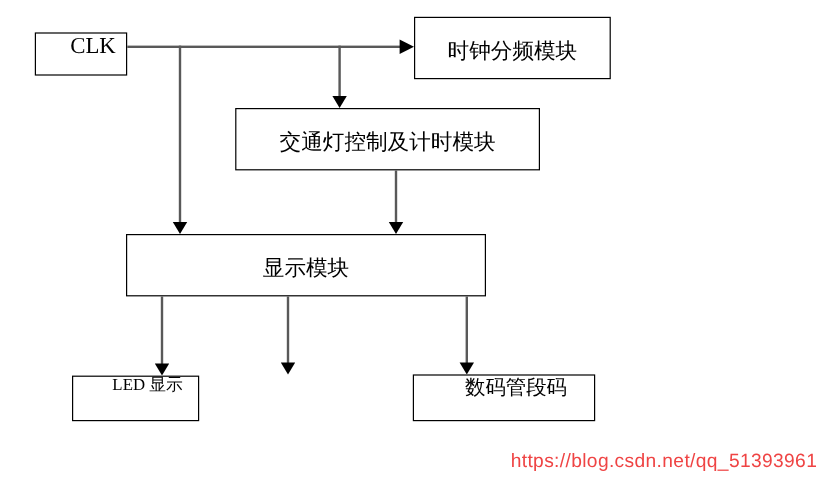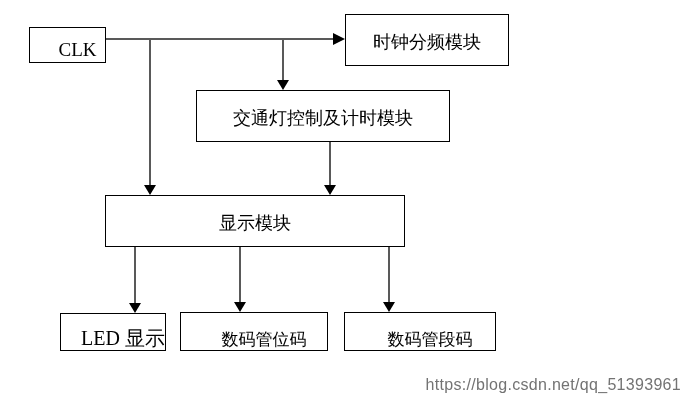--- a/index.html
+++ b/index.html
@@ -25,21 +25,21 @@
     justify-content: center;
     font-size: 18px;
     line-height: 1.2;
     white-space: nowrap;
   }
   .node.top-align {
     align-items: flex-start;
     padding-top: 17px;
   }
   .node.center {
-    align-items: flex-end;
+    align-items: flex-start;
     padding-left: 20px;
   }
   .vline, .hline {
     position: absolute;
     background: #595959;
   }
   .vline { width: 2px; }
   .hline { height: 2px; }
   .arrow-down {
     position: absolute;
@@ -53,21 +53,21 @@
     width: 0; height: 0;
     border-top: 6px solid transparent;
     border-bottom: 6px solid transparent;
     border-left: 12px solid #000000;
   }
   
   .n-clk            { left: 29px;  top: 27px;  width: 77px;  height: 36px; font-size: 19px; }
   .n-clock-divider  { left: 345px; top: 14px;  width: 164px; height: 52px; }
   .n-traffic        { left: 196px; top: 90px;  width: 254px; height: 52px; }
   .n-display        { left: 105px; top: 195px; width: 300px; height: 52px; }
-  .n-led            { left: 60px;  top: 313px; width: 106px; height: 38px; font-size: 20px; }
+  .n-led            { left: 60px;  top: 313px; width: 106px; height: 38px; font-size: 14px; }
   .n-digit          { left: 180px; top: 312px; width: 148px; height: 39px; font-size: 17px; }
   .n-segment        { left: 344px; top: 312px; width: 152px; height: 39px; font-size: 17px; }
   
   .c-trunk          { left: 106px; top: 38px;  width: 228px; }
   .a-clock-divider  { left: 333px; top: 33px; }
   .c-clk-display    { left: 149px; top: 38px;  height: 149px; }
   .a-display-left   { left: 144px; top: 185px; }
   .c-clk-traffic    { left: 282px; top: 38px;  height: 43px; }
   .a-traffic        { left: 277px; top: 80px; }
   .c-traffic-display{ left: 329px; top: 142px; height: 44px; }
@@ -77,21 +77,21 @@
   .c-display-digit  { left: 239px; top: 247px; height: 56px; }
   .a-digit          { left: 234px; top: 302px; }
   .c-display-segment{ left: 388px; top: 247px; height: 56px; }
   .a-segment        { left: 383px; top: 302px; }
   .watermark {
     position: absolute;
     right: 9px;
     top: 376px;
     font-family: "Liberation Sans", "DejaVu Sans", sans-serif;
     font-size: 16px;
-    color: #737373;
+    color: #ef4444;
     letter-spacing: 0.3px;
     white-space: nowrap;
   }
 </style>
 </head>
 <body>
 
 <div class="canvas">
 
   <div class="hline c-trunk"></div>
@@ -128,23 +128,20 @@
   </div>
 
   <div class="node top-align n-traffic">
     <span>交通灯控制及计时模块</span>
   </div>
 
   <div class="node center n-led">
     <span>LED 显示</span>
   </div>
 
-  <div class="node center n-digit">
-    <span>数码管位码</span>
-  </div>
 
   <div class="node center n-segment">
     <span>数码管段码</span>
   </div>
 
   <div class="watermark">https://blog.csdn.net/qq_51393961</div>
 
 </div>
 
 </body></html>

